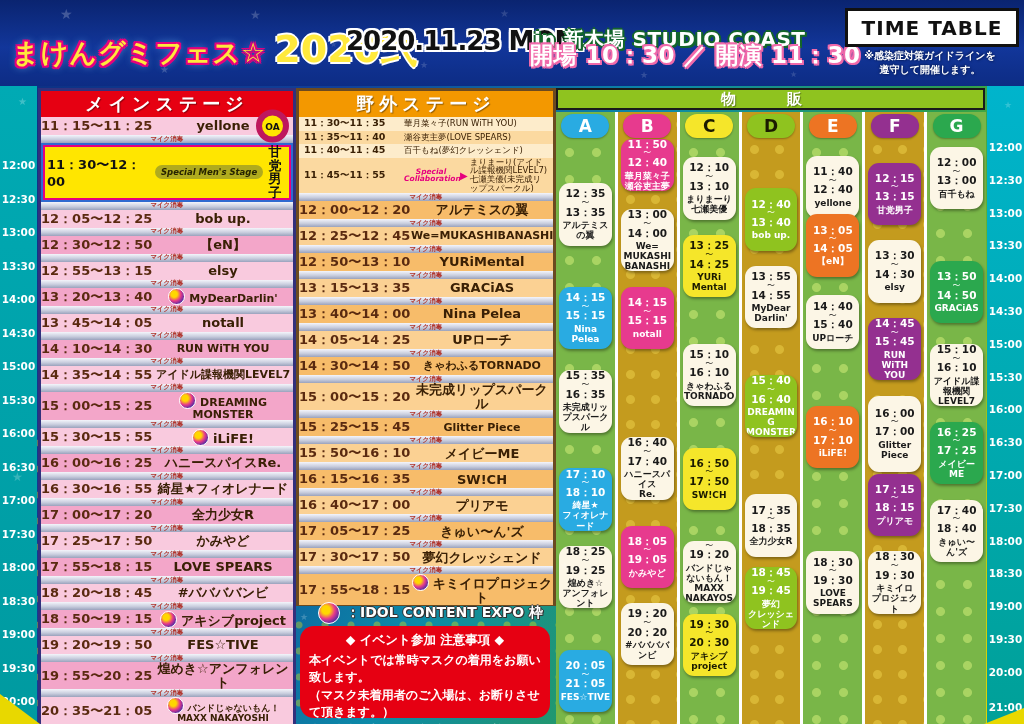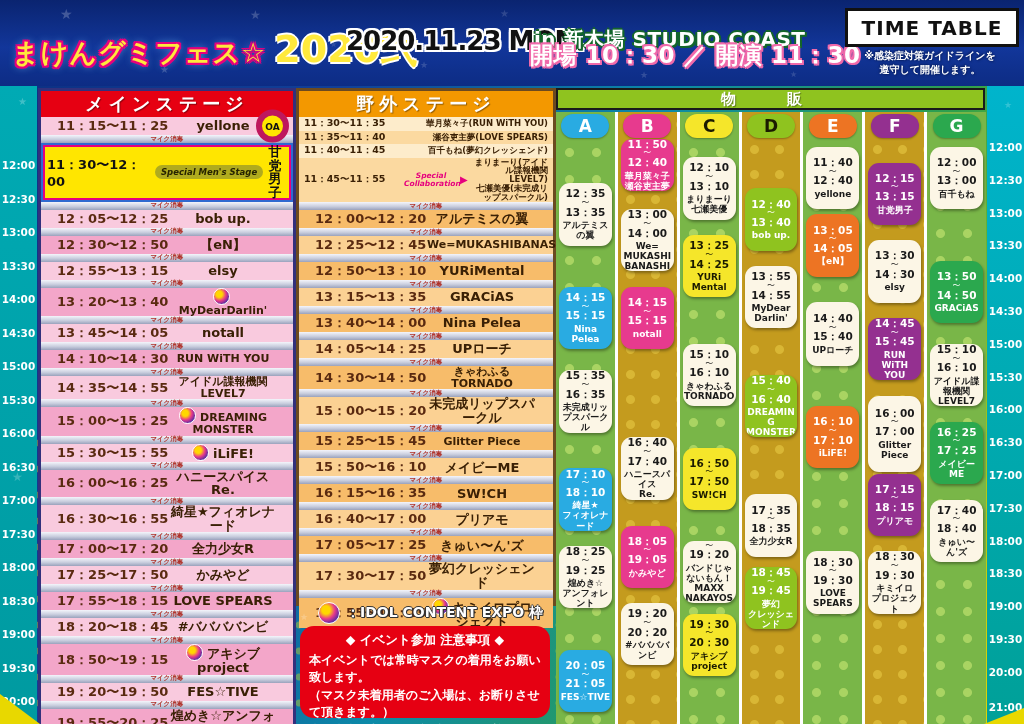--- a/index.html
+++ b/index.html
@@ -36,41 +36,41 @@
   .rail-label{position:absolute;width:100%;text-align:center;color:#fff;font-size:10.5px;font-weight:800;}
 
   
   .panel{position:absolute;display:flex;flex-direction:column;background:#fdfdfd;}
   .panel-main{left:38px;top:88px;width:252px;height:632px;border:3px solid #32307c;}
   .panel-out{left:296px;top:88px;width:254px;height:512px;border:3px solid #6b4a20;}
   .stage-hd{height:26px;flex:0 0 26px;display:flex;align-items:center;justify-content:center;
     color:#fff;font-weight:900;font-size:18px;letter-spacing:5px;text-shadow:1px 1px 1px rgba(0,0,0,.4);}
   .stage-hd.red{background:#e60012;}
   .stage-hd.orange{background:#f39800;}
-  .srow{position:relative;flex:1 1 auto;display:flex;align-items:center;padding:0 16px;min-height:0;}
+  .srow{position:relative;flex:1 1 auto;display:flex;align-items:center;padding:0 0;min-height:0;}
   .srow .time{flex:0 0 112px;font-weight:800;font-size:13px;color:#5a2a10;letter-spacing:0;}
   .srow .name{flex:1;text-align:center;font-weight:800;color:#3a2005;font-size:13px;line-height:1.05;white-space:pre-line;}
   .main-a{background:#f9cade;} .main-b{background:#f3a6c9;}
   .out-a{background:#f7bc6a;} .out-b{background:#fbd193;}
   .mic{flex:0 0 8px;display:flex;align-items:center;justify-content:center;
     background:linear-gradient(180deg,#f4f5fb 0%,#c9cede 55%,#9aa2bc 100%);}
   .mic span{font-size:7px;line-height:1;color:#b03028;font-weight:700;transform:scale(.92);}
   .oa-badge{position:absolute;right:4px;top:50%;transform:translateY(-50%);width:21px;height:21px;border-radius:50%;
     background:#ffe600;color:#111;font-size:9px;font-weight:900;display:flex;align-items:center;justify-content:center;border:6px solid #be185d;}
   .srow.special{background:#ffe600;border:2px solid #2f6ad0;box-shadow:inset 0 0 0 2px #e6007e;padding:0 4px;}
   .srow.special .time{color:#111;flex:0 0 108px;}
   .sms-pill{background:#b0ab1e;color:#262300;font-size:8.5px;font-weight:900;font-style:italic;
     border-radius:9px;padding:2px 6px;white-space:nowrap;}
   .srow.special .name{font-size:14px;color:#111;flex:1;}
   .ice-icon{display:inline-block;width:15px;height:15px;border-radius:50%;vertical-align:-3px;margin-right:4px;
     background:radial-gradient(circle at 35% 35%,#ffd700 0 22%,#e83a8a 48%,#6a2ca0 72%,#2a8ac8 100%);border:1px solid #fff;}
   
   .mini{flex:0 0 13.5px;display:flex;align-items:center;padding:0 5px;}
   .mini .time{flex:0 0 100px;font-weight:800;font-size:9.5px;color:#3a2005;}
-  .mini .name{flex:1;text-align:right;font-weight:700;font-size:8.5px;color:#3a2005;line-height:1.05;white-space:pre-line;}
+  .mini .name{flex:1;font-weight:400;font-size:8.5px;color:#3a2005;line-height:1.05;white-space:pre-line;}
   .mini-a{background:#fdeccb;} .mini-b{background:#fbd9a0;}
   .mini.collab{flex:0 0 22px;}
   .collab-lbl{flex:0 0 auto;color:#e6007e;font-size:7.5px;font-weight:900;font-style:italic;line-height:1;
     width:54px;text-align:center;}
   .collab-arrow{color:#e6007e;font-size:10px;margin:0 2px;}
 
   
   .legend{position:absolute;left:318px;top:602px;display:flex;align-items:center;gap:6px;}
   .legend .ice-icon{width:20px;height:20px;margin:0;}
   .legend-text{font-size:14px;font-weight:900;color:#fff;text-shadow:-1px 0 #333,1px 0 #333,0 -1px #333,0 1px #333,1px 1px #333;}
@@ -621,33 +621,33 @@
         <div class="mcard " style="top: 454.985px; height: 62.22px; background: rgb(143, 195, 31); color: rgb(255, 255, 255);">
           <div class="t">18：45</div>
           <div class="tilde">〜</div>
           <div class="t">19：45</div>
           <div class="n">夢幻
 クレッシェンド</div>
         </div>
       </div>
       <div class="mcol col-green">
         <div class="mpill" style="background: rgb(237, 116, 35); color: rgb(255, 255, 255);">E</div>
-        <div class="mcard white" style="top: 35px; height: 62.22px;">
+        <div class="mcard white" style="top: 44px; height: 62.22px;">
           <div class="t">11：40</div>
           <div class="tilde">〜</div>
           <div class="t">12：40</div>
           <div class="n">yellone</div>
         </div>
         <div class="mcard " style="top: 102.405px; height: 62.22px; background: rgb(237, 116, 35); color: rgb(255, 255, 255);">
           <div class="t">13：05</div>
           <div class="tilde">〜</div>
           <div class="t">14：05</div>
           <div class="n">【eN】</div>
         </div>
-        <div class="mcard white" style="top: 190px; height: 64px;">
+        <div class="mcard white" style="top: 183px; height: 54px;">
           <div class="t">14：40</div>
           <div class="tilde">〜</div>
           <div class="t">15：40</div>
           <div class="n">UPローチ</div>
         </div>
         <div class="mcard " style="top: 294.25px; height: 62.22px; background: rgb(237, 116, 35); color: rgb(255, 255, 255);">
           <div class="t">16：10</div>
           <div class="tilde">〜</div>
           <div class="t">17：10</div>
           <div class="n">iLiFE!</div>

